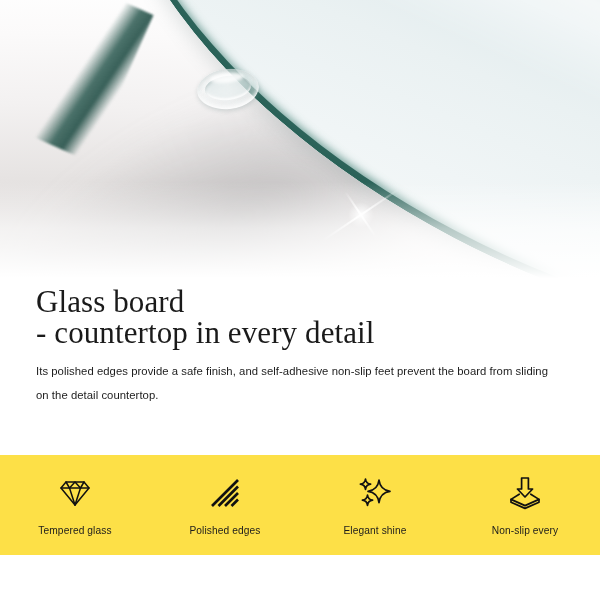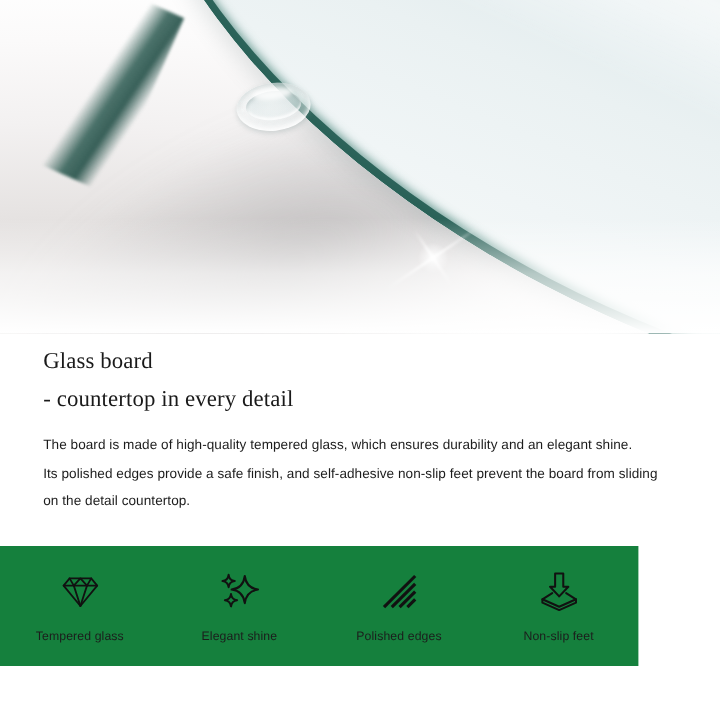--- a/index.html
+++ b/index.html
@@ -209,21 +209,21 @@
   .content {
     position: absolute;
     left: 0;
     top: 278px;
     width: 600px;
   }
   .headline {
     margin: 0;
     padding: 8px 0 0 36px;
     font-family: "Liberation Serif", "DejaVu Serif", serif;
-    font-size: 19px;
+    font-size: 31px;
     line-height: 31px;
     font-weight: 400;
     color: #1a1a1a;
     letter-spacing: 0.1px;
   }
   .headline .l2 { display: block; }
 
   .body-copy {
     margin: 0;
     padding: 12px 36px 0 36px;
@@ -232,24 +232,24 @@
     color: #1c1c1c;
     letter-spacing: 0.05px;
   }
   .body-copy span { display: block; white-space: nowrap; }
 
   
   .features {
     position: absolute;
     left: 0;
     top: 455px;
-    width: 532px;
+    width: 600px;
     height: 100px;
     display: flex;
-    background: #15803d;
+    background: #fde047;
   }
   .feature {
     flex: 1 1 25%;
     display: flex;
     flex-direction: column;
     align-items: center;
     justify-content: flex-start;
     padding-top: 16px;
   }
   .feature-icon {
@@ -299,21 +299,20 @@
     <div class="hero-fade"></div>
   </div>
 
   <div class="content">
     <h1 class="headline">
       <span>Glass board</span>
       <span class="l2">- countertop in every detail</span>
     </h1>
 
     <p class="body-copy">
-      <span>The board is made of high-quality tempered glass, which ensures durability and an elegant shine.</span>
       <span>Its polished edges provide a safe finish, and self-adhesive non-slip feet prevent the board from sliding</span>
       <span>on the detail countertop.</span>
     </p>
   </div>
 
   <div class="features">
 
     <div class="feature">
       <div class="feature-icon">
         <svg width="38" height="38" viewBox="0 0 38 38" fill="none" stroke="#111111" stroke-width="1.5" stroke-linejoin="round" stroke-linecap="round">
@@ -322,46 +321,46 @@
           <path d="M10 8 L13.5 14 L19 31"></path>
           <path d="M28 8 L24.5 14 L19 31"></path>
           <path d="M13.5 14 L19 8 L24.5 14"></path>
         </svg>
       </div>
       <div class="feature-label">Tempered glass</div>
     </div>
 
     <div class="feature">
       <div class="feature-icon">
-        <svg width="38" height="38" viewBox="0 0 38 38" fill="none" stroke="#111111" stroke-width="1.7" stroke-linejoin="round">
-          <path d="M23 6 C23.9 13.2 27.3 16.4 34 17.3 C27.3 18.2 23.9 21.6 23 28.6 C22.1 21.6 18.7 18.2 12 17.3 C18.7 16.4 22.1 13.2 23 6 Z"></path>
-          <path d="M9.5 5 C9.9 8.3 11.4 9.8 14.6 10.2 C11.4 10.6 9.9 12.1 9.5 15.3 C9.1 12.1 7.6 10.6 4.4 10.2 C7.6 9.8 9.1 8.3 9.5 5 Z"></path>
-          <path d="M11.5 21 C11.9 24.3 13.4 25.8 16.6 26.2 C13.4 26.6 11.9 28.1 11.5 31.3 C11.1 28.1 9.6 26.6 6.4 26.2 C9.6 25.8 11.1 24.3 11.5 21 Z"></path>
-        </svg>
-      </div>
-      <div class="feature-label">Elegant shine</div>
-    </div>
-
-    <div class="feature">
-      <div class="feature-icon">
         <svg width="34" height="34" viewBox="0 0 34 34" fill="none" stroke="#111111" stroke-width="2.6" stroke-linecap="butt">
           <path d="M4 30 L30 4"></path>
           <path d="M10.5 30 L30 10.5"></path>
           <path d="M17 30 L30 17"></path>
           <path d="M23.5 30 L30 23.5"></path>
         </svg>
       </div>
       <div class="feature-label">Polished edges</div>
     </div>
 
     <div class="feature">
       <div class="feature-icon">
+        <svg width="38" height="38" viewBox="0 0 38 38" fill="none" stroke="#111111" stroke-width="1.7" stroke-linejoin="round">
+          <path d="M23 6 C23.9 13.2 27.3 16.4 34 17.3 C27.3 18.2 23.9 21.6 23 28.6 C22.1 21.6 18.7 18.2 12 17.3 C18.7 16.4 22.1 13.2 23 6 Z"></path>
+          <path d="M9.5 5 C9.9 8.3 11.4 9.8 14.6 10.2 C11.4 10.6 9.9 12.1 9.5 15.3 C9.1 12.1 7.6 10.6 4.4 10.2 C7.6 9.8 9.1 8.3 9.5 5 Z"></path>
+          <path d="M11.5 21 C11.9 24.3 13.4 25.8 16.6 26.2 C13.4 26.6 11.9 28.1 11.5 31.3 C11.1 28.1 9.6 26.6 6.4 26.2 C9.6 25.8 11.1 24.3 11.5 21 Z"></path>
+        </svg>
+      </div>
+      <div class="feature-label">Elegant shine</div>
+    </div>
+
+    <div class="feature">
+      <div class="feature-icon">
         <svg width="38" height="38" viewBox="0 0 38 38" fill="none" stroke="#111111" stroke-width="1.7" stroke-linejoin="round" stroke-linecap="round">
           <path d="M15.6 4 L22.4 4 L22.4 15 L26.6 15 L19 23 L11.4 15 L15.6 15 Z"></path>
           <path d="M13.2 20.2 L5 25.4 L19 31.6 L33 25.4 L24.8 20.2"></path>
           <path d="M5 25.4 L5 28.2 L19 34.4 L33 28.2 L33 25.4"></path>
         </svg>
       </div>
-      <div class="feature-label">Non-slip feet</div>
+      <div class="feature-label">Non-slip every</div>
     </div>
 
   </div>
 </div>
 
 </body></html>

